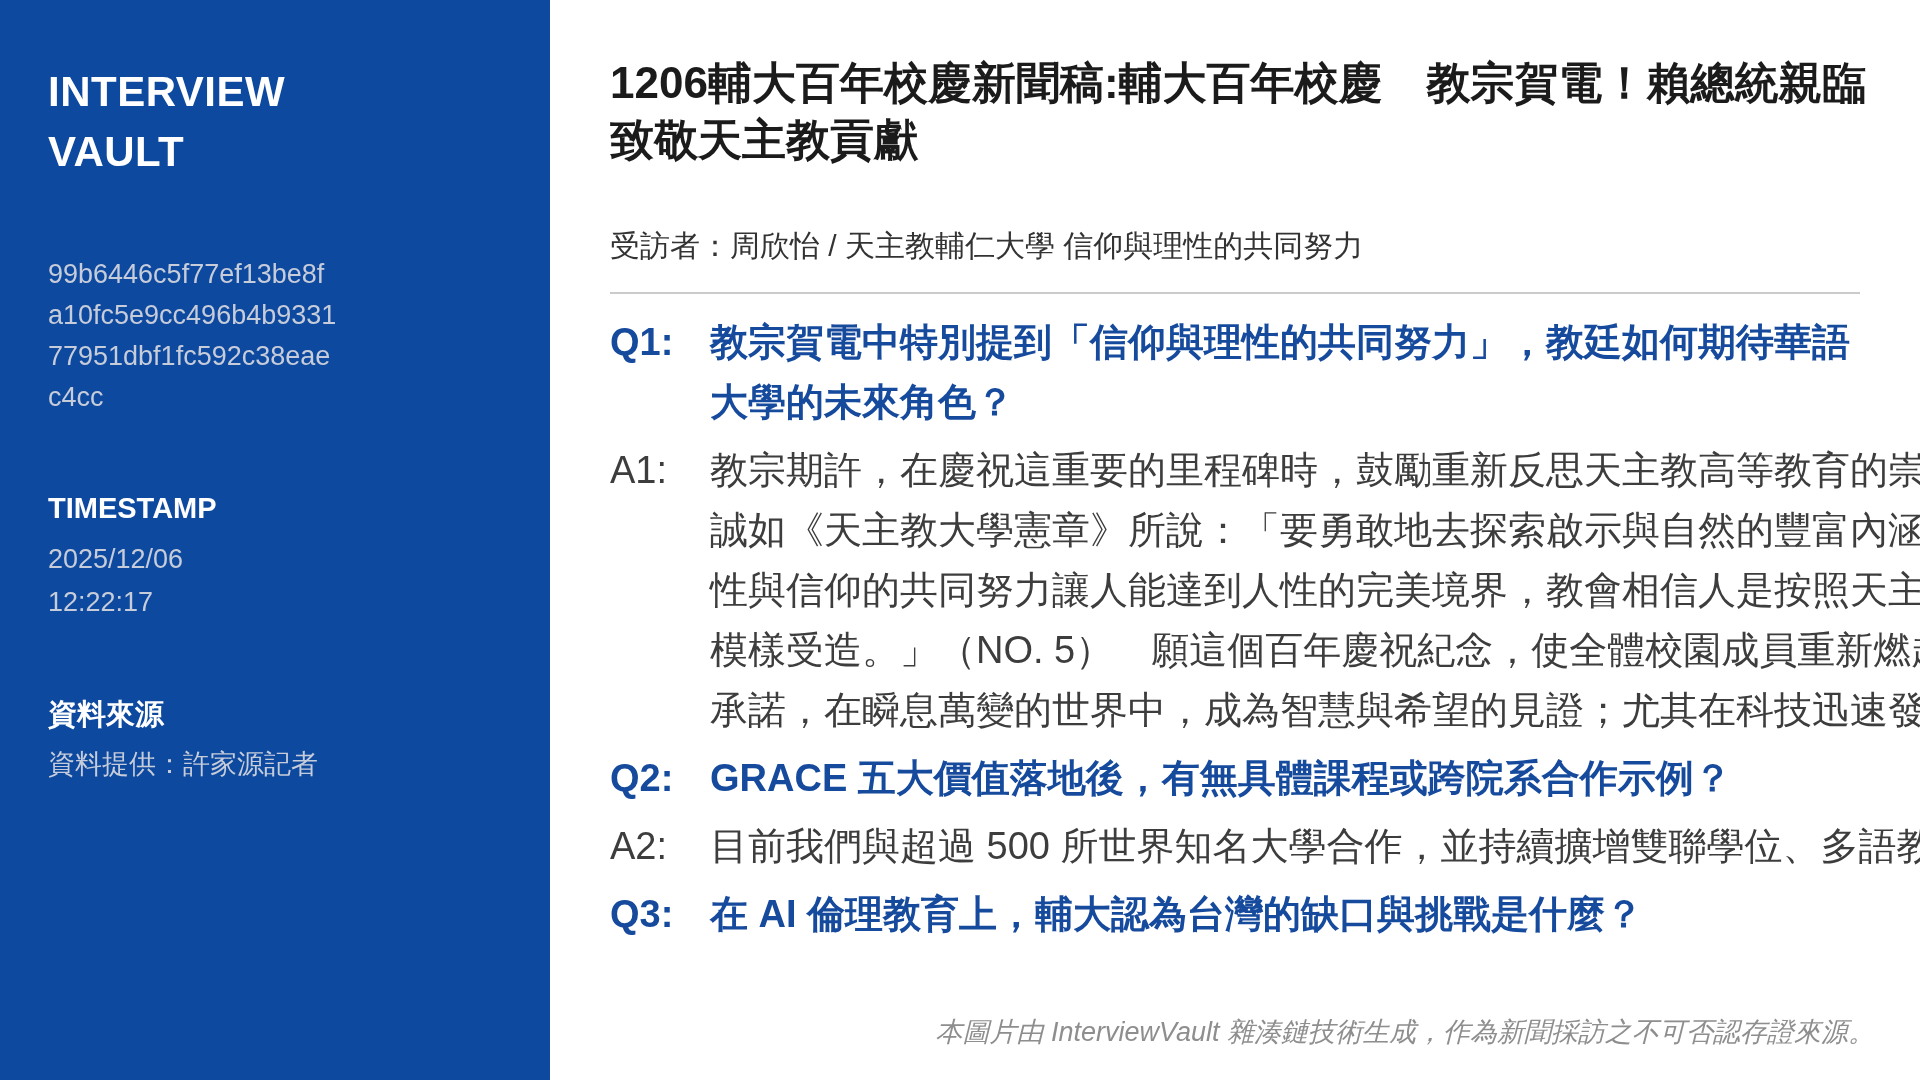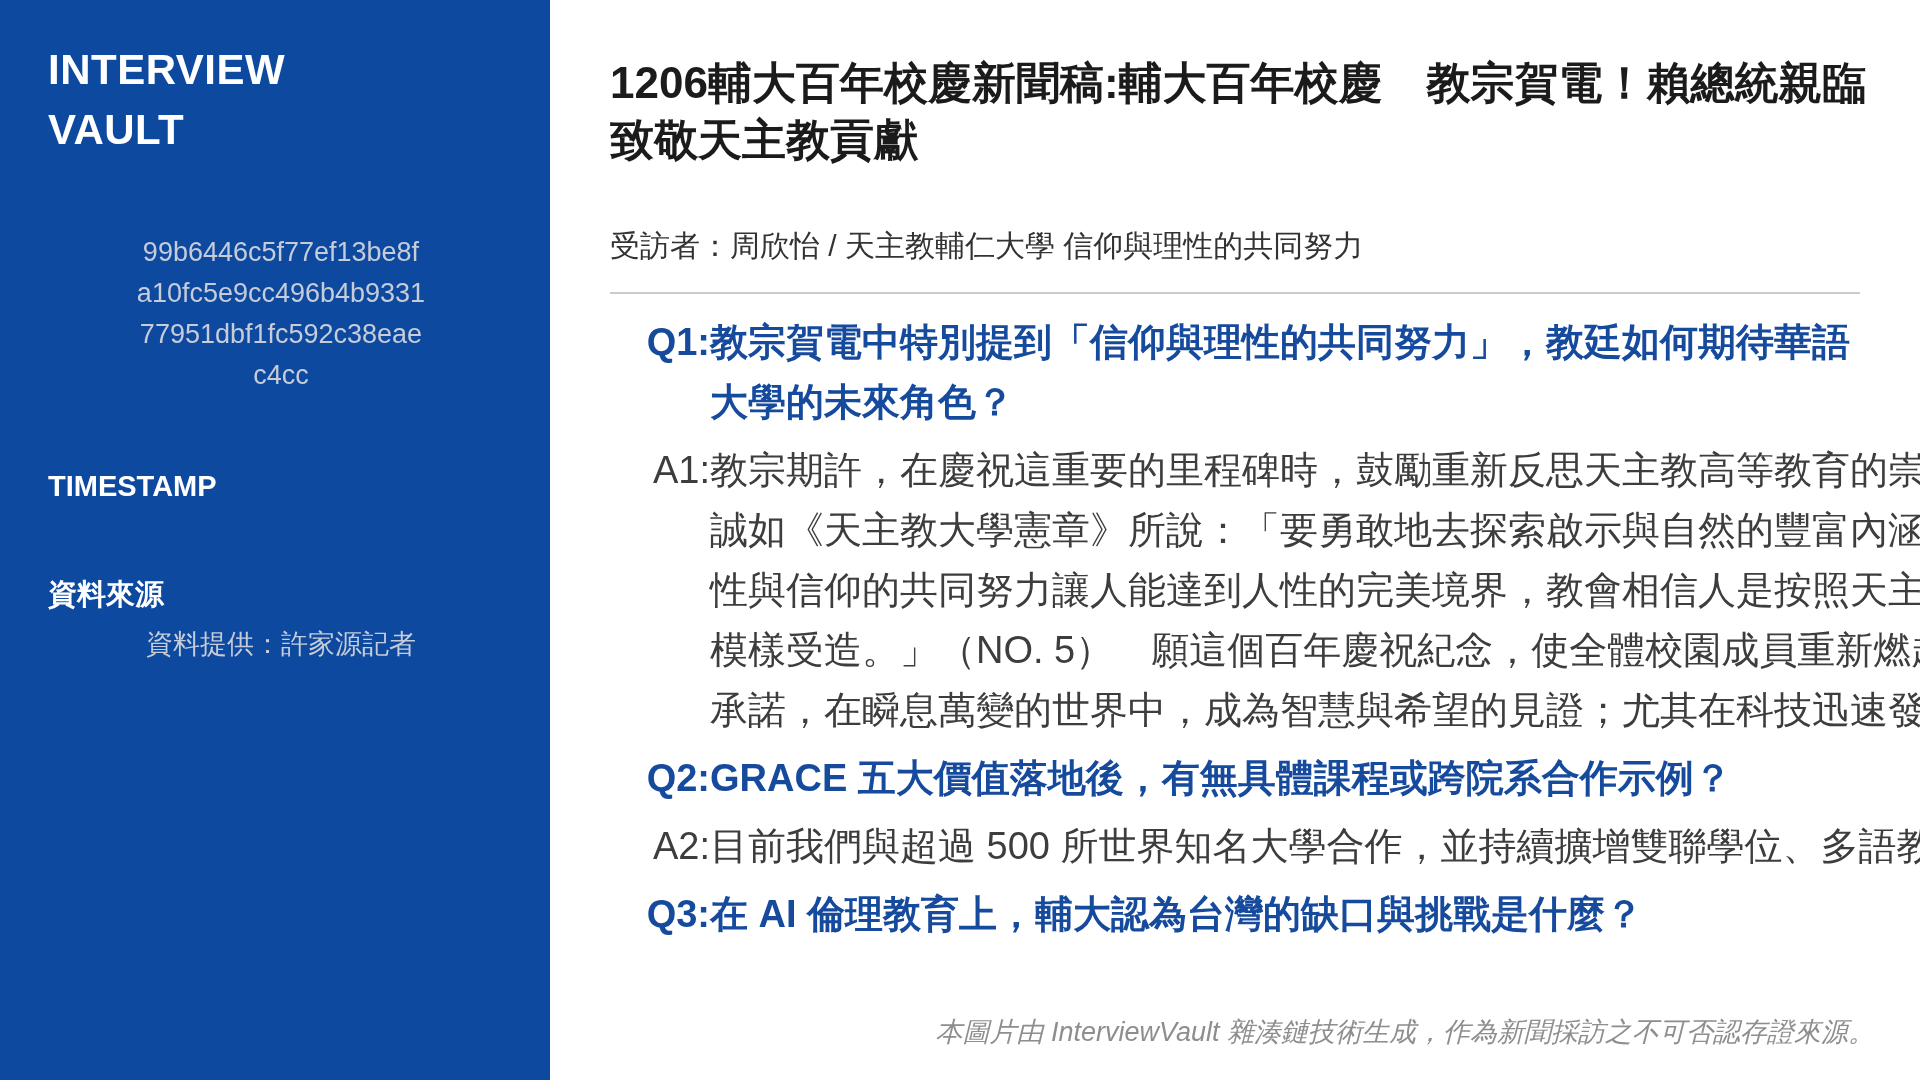--- a/index.html
+++ b/index.html
@@ -16,21 +16,21 @@
     background: #ffffff;
   }
 
   
   .sidebar {
     position: absolute;
     left: 0; top: 0; bottom: 0;
     width: 550px;
     background: var(--sidebar-bg, #0d499e);
     color: #ffffff;
-    padding: 40px 36px 0 48px;
+    padding: 62px 36px 0 48px;
   }
   .brand {
     font-size: 42px;
     font-weight: 700;
     line-height: 60px;
     letter-spacing: 0.5px;
   }
   .certified {
     margin-top: 6px;
     font-size: 26px;
@@ -42,21 +42,21 @@
     font-size: 29px;
     font-weight: 700;
     line-height: 36px;
     color: #ffffff;
   }
   .side-values {
     margin-top: 12px;
     font-size: 27px;
     color: var(--muted, #c6ccda);
   }
-  .side-values .v-line { line-height: 41px; text-align: center; }
+  .side-values .v-line { line-height: 41px; }
   .ts-line { line-height: 43px; }
 
   
   .main {
     margin-left: 550px;
     padding: 54px 0 0 60px;
   }
   .title {
     width: 1260px;
     font-size: 44px;
@@ -72,21 +72,21 @@
   }
   .divider {
     width: 1250px;
     height: 2px;
     background: #cbcbcb;
     margin-top: 28px;
   }
   .qa { margin-top: 18px; font-size: 38px; }
   .qa-block { margin-bottom: 8px; }
   .qa-line { display: flex; line-height: 60px; white-space: nowrap; }
-  .qa-label { flex: none; width: 100px; text-align: right; }
+  .qa-label { flex: none; width: 100px; }
   .qa-text { flex: none; }
   .question .qa-label,
   .question .qa-text {
     color: var(--question-blue, #164a9d);
     font-weight: 700;
   }
   .answer .qa-label,
   .answer .qa-text {
     color: #3d3d3d;
     font-weight: 400;
@@ -115,20 +115,24 @@
       <div class="side-values">
         <div class="v-line">99b6446c5f77ef13be8f</div>
         <div class="v-line">a10fc5e9cc496b4b9331</div>
         <div class="v-line">77951dbf1fc592c38eae</div>
         <div class="v-line">c4cc</div>
       </div>
     </div>
 
     <div class="side-section">
       <div class="side-heading">TIMESTAMP</div>
+      <div class="side-values">
+        <div class="ts-line">2025/12/06</div>
+        <div class="ts-line">12:22:17</div>
+      </div>
     </div>
 
     <div class="side-section">
       <div class="side-heading">資料來源</div>
       <div class="side-values">
         <div class="v-line">資料提供：許家源記者</div>
       </div>
     </div>
   </aside>
 

